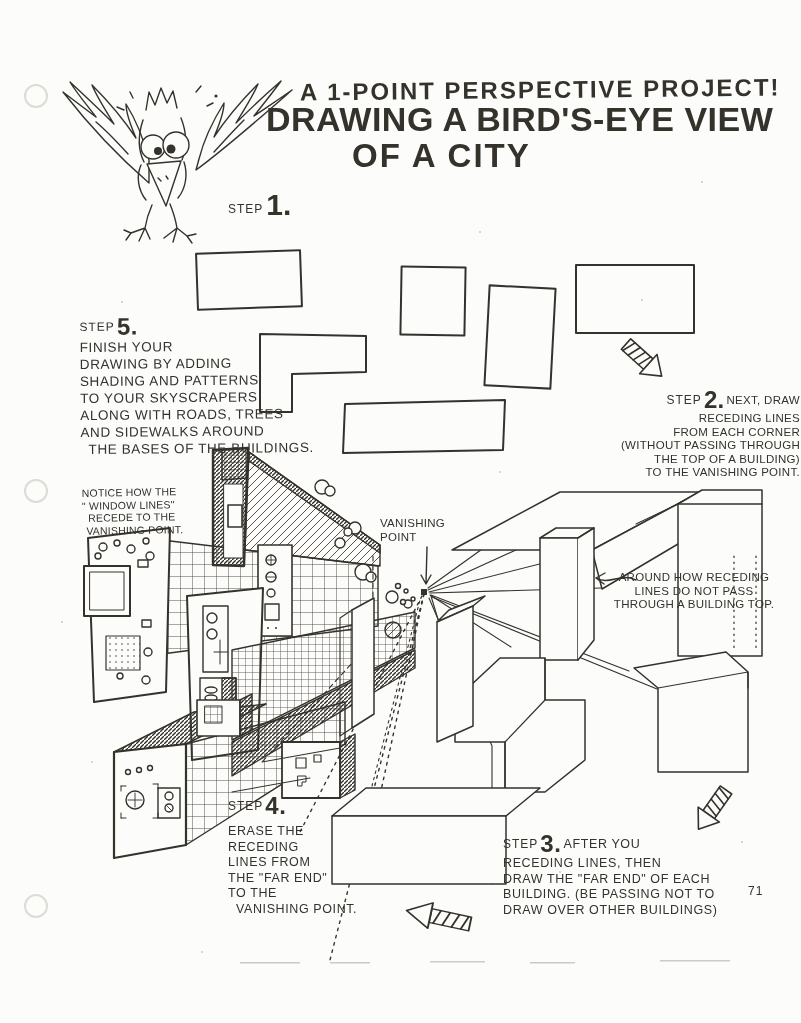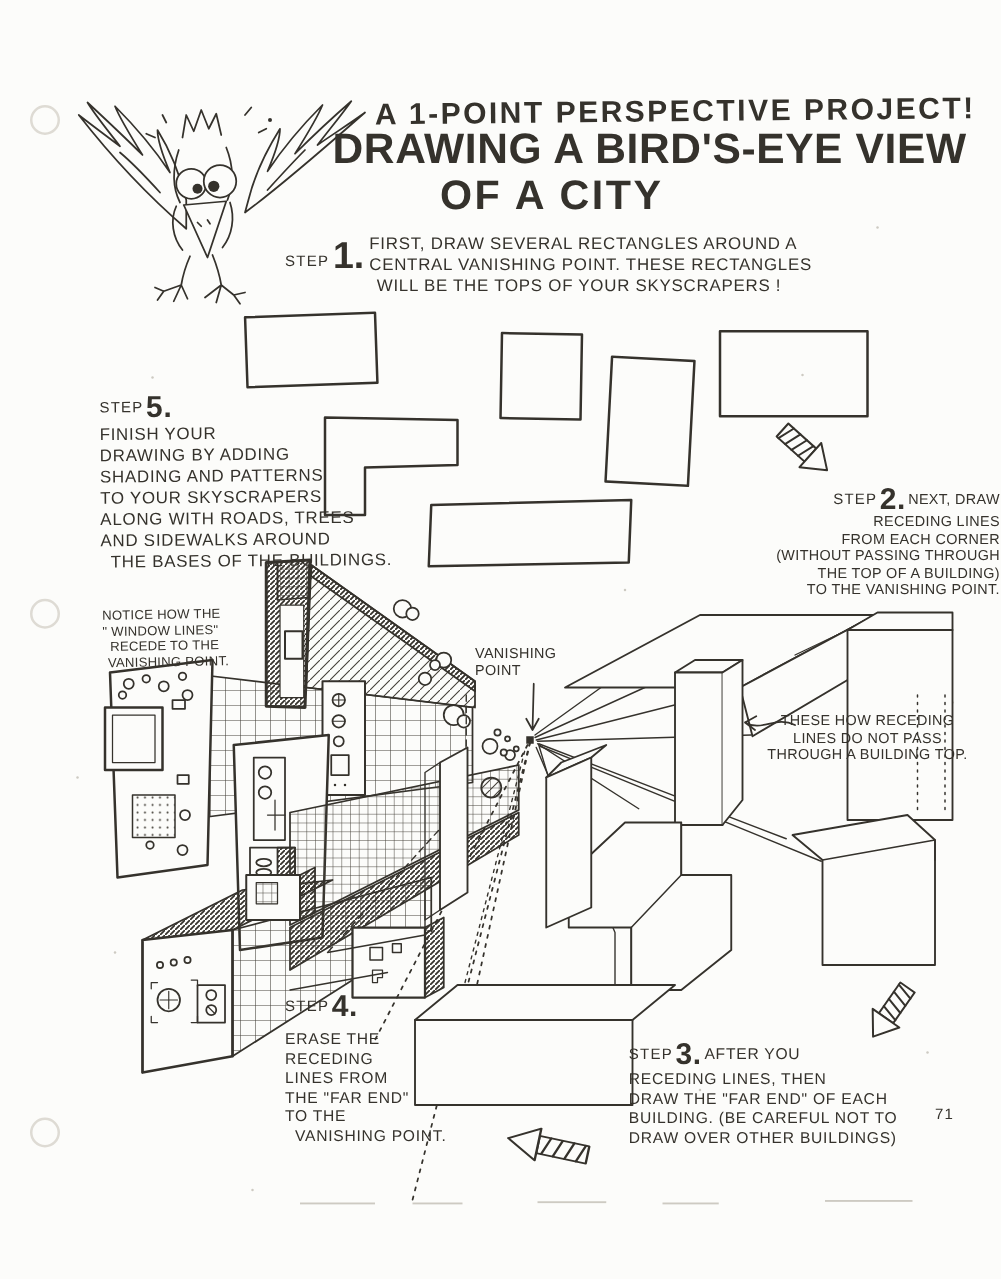--- a/index.html
+++ b/index.html
@@ -282,25 +282,20 @@
   </g>
 </svg>
 
 <div class="txt hl1" style="left:300px;top:76px">A 1-POINT PERSPECTIVE PROJECT!</div>
 <div class="txt hl2" style="left:266px;top:100px">DRAWING A BIRD'S-EYE VIEW</div>
 <div class="txt hl3" style="left:352px;top:137px">OF A CITY</div>
 
 <div class="txt row" style="left:228px;top:186px">
   <span class="steplabel" style="margin-top:16px">STEP</span>
   <span class="bignum" style="margin:4px 4px 0 3px">1.</span>
-  <div class="body">
-    <div>FIRST, DRAW SEVERAL RECTANGLES AROUND A</div>
-    <div>CENTRAL VANISHING POINT. THESE RECTANGLES</div>
-    <div class="ind6">WILL BE THE TOPS OF YOUR SKYSCRAPERS !</div>
-  </div>
 </div>
 
 <div class="txt body" style="left:80px;top:314px;transform:rotate(-0.5deg)">
   <div><span class="steplabel">STEP</span><span class="num26">5.</span></div>
   <div>FINISH YOUR</div>
   <div>DRAWING BY ADDING</div>
   <div>SHADING AND PATTERNS</div>
   <div>TO YOUR SKYSCRAPERS</div>
   <div>ALONG WITH ROADS, TREES</div>
   <div>AND SIDEWALKS AROUND</div>
@@ -322,38 +317,38 @@
   <div class="ind6">RECEDE TO THE</div>
   <div class="ind4">VANISHING POINT.</div>
 </div>
 
 <div class="txt med" style="left:380px;top:517px;width:92px;text-align:left">
   <div>VANISHING</div>
   <div>POINT</div>
 </div>
 
 <div class="txt med" style="left:588px;top:571px;width:212px;text-align:center">
-  <div>THESE HOW RECEDING</div>
+  <div>AROUND HOW RECEDING</div>
   <div>LINES DO NOT PASS</div>
   <div>THROUGH A BUILDING TOP.</div>
 </div>
 
 <div class="txt body" style="left:228px;top:794px;line-height:15.5px;font-size:12.5px">
   <div style="margin-bottom:6px"><span class="steplabel">STEP</span><span class="num26">4.</span></div>
   <div>ERASE THE</div>
   <div>RECEDING</div>
   <div>LINES FROM</div>
   <div>THE "FAR END"</div>
   <div>TO THE</div>
   <div class="ind8">VANISHING POINT.</div>
 </div>
 
 <div class="txt body" style="left:503px;top:832px;line-height:15.5px;font-size:12.5px">
   <div><span class="steplabel">STEP</span><span class="num26">3.</span><span>AFTER YOU</span></div>
   <div>RECEDING LINES, THEN</div>
   <div>DRAW THE "FAR END" OF EACH</div>
-  <div>BUILDING. (BE CAREFUL NOT TO</div>
+  <div>BUILDING. (BE PASSING NOT TO</div>
   <div>DRAW OVER OTHER BUILDINGS)</div>
 </div>
 
 <div class="txt" style="left:748px;top:884px;font-size:12px;letter-spacing:1px">71</div>
 
 </div>
 
 </body></html>

